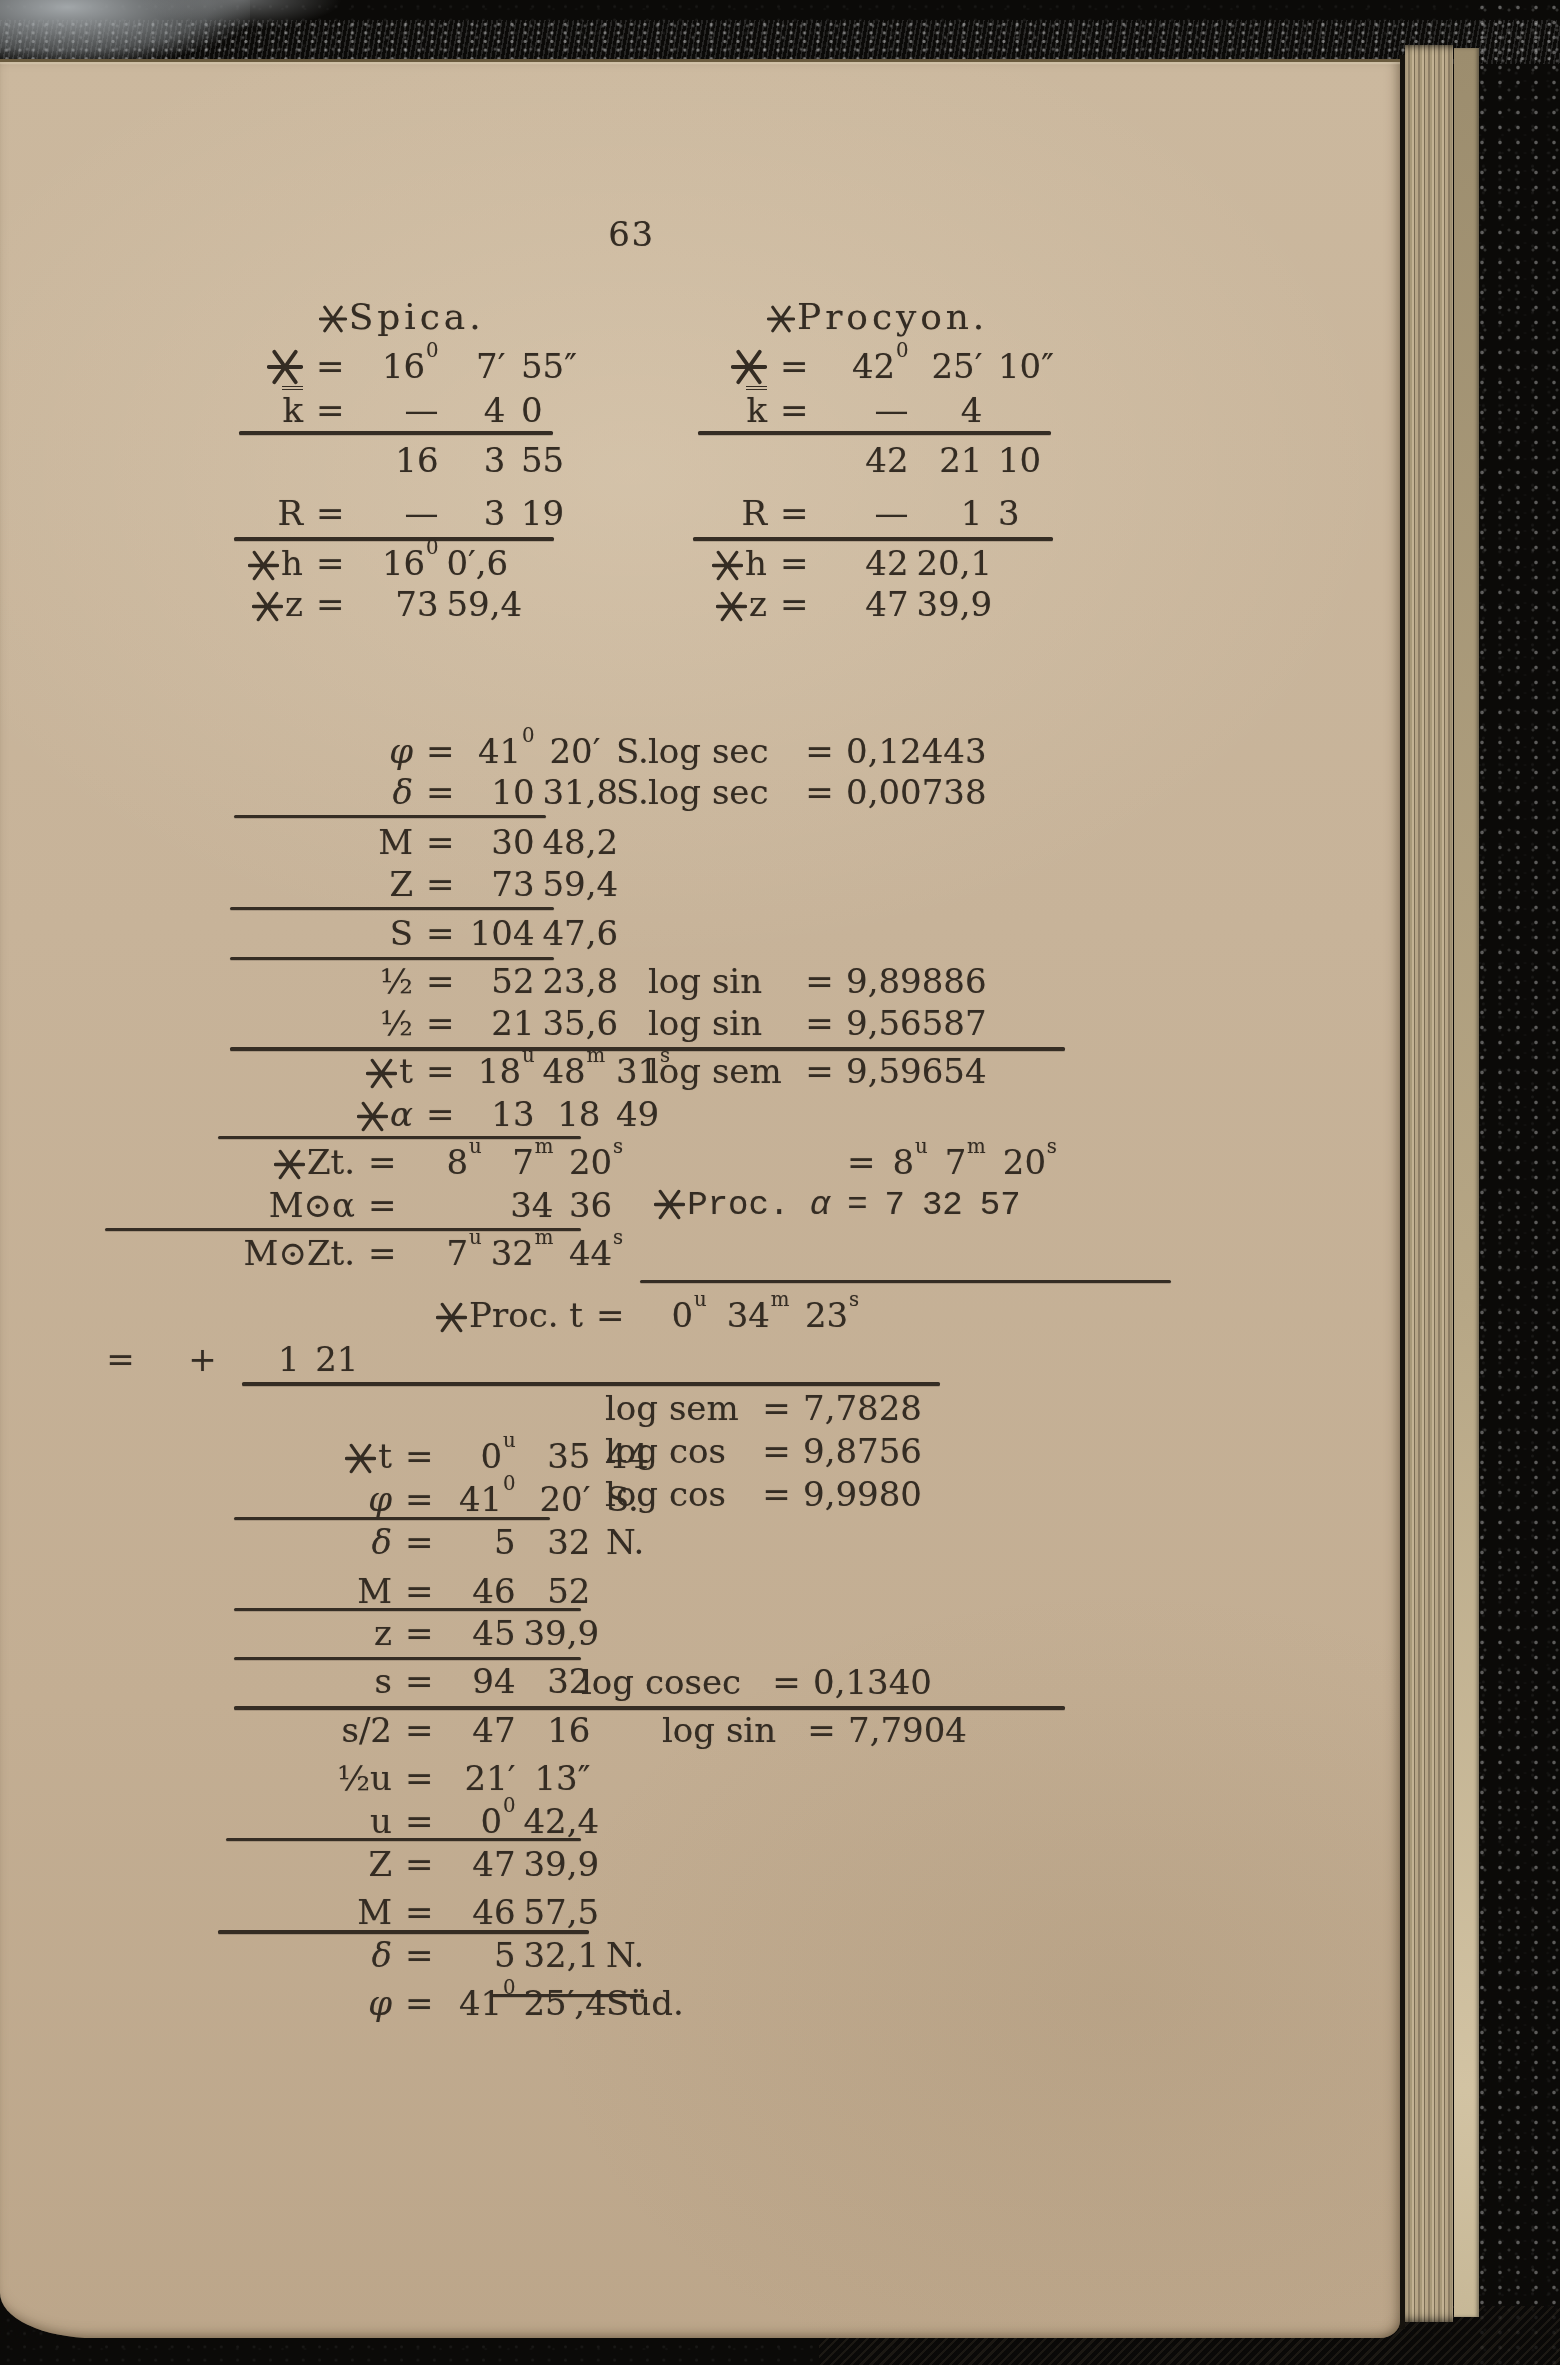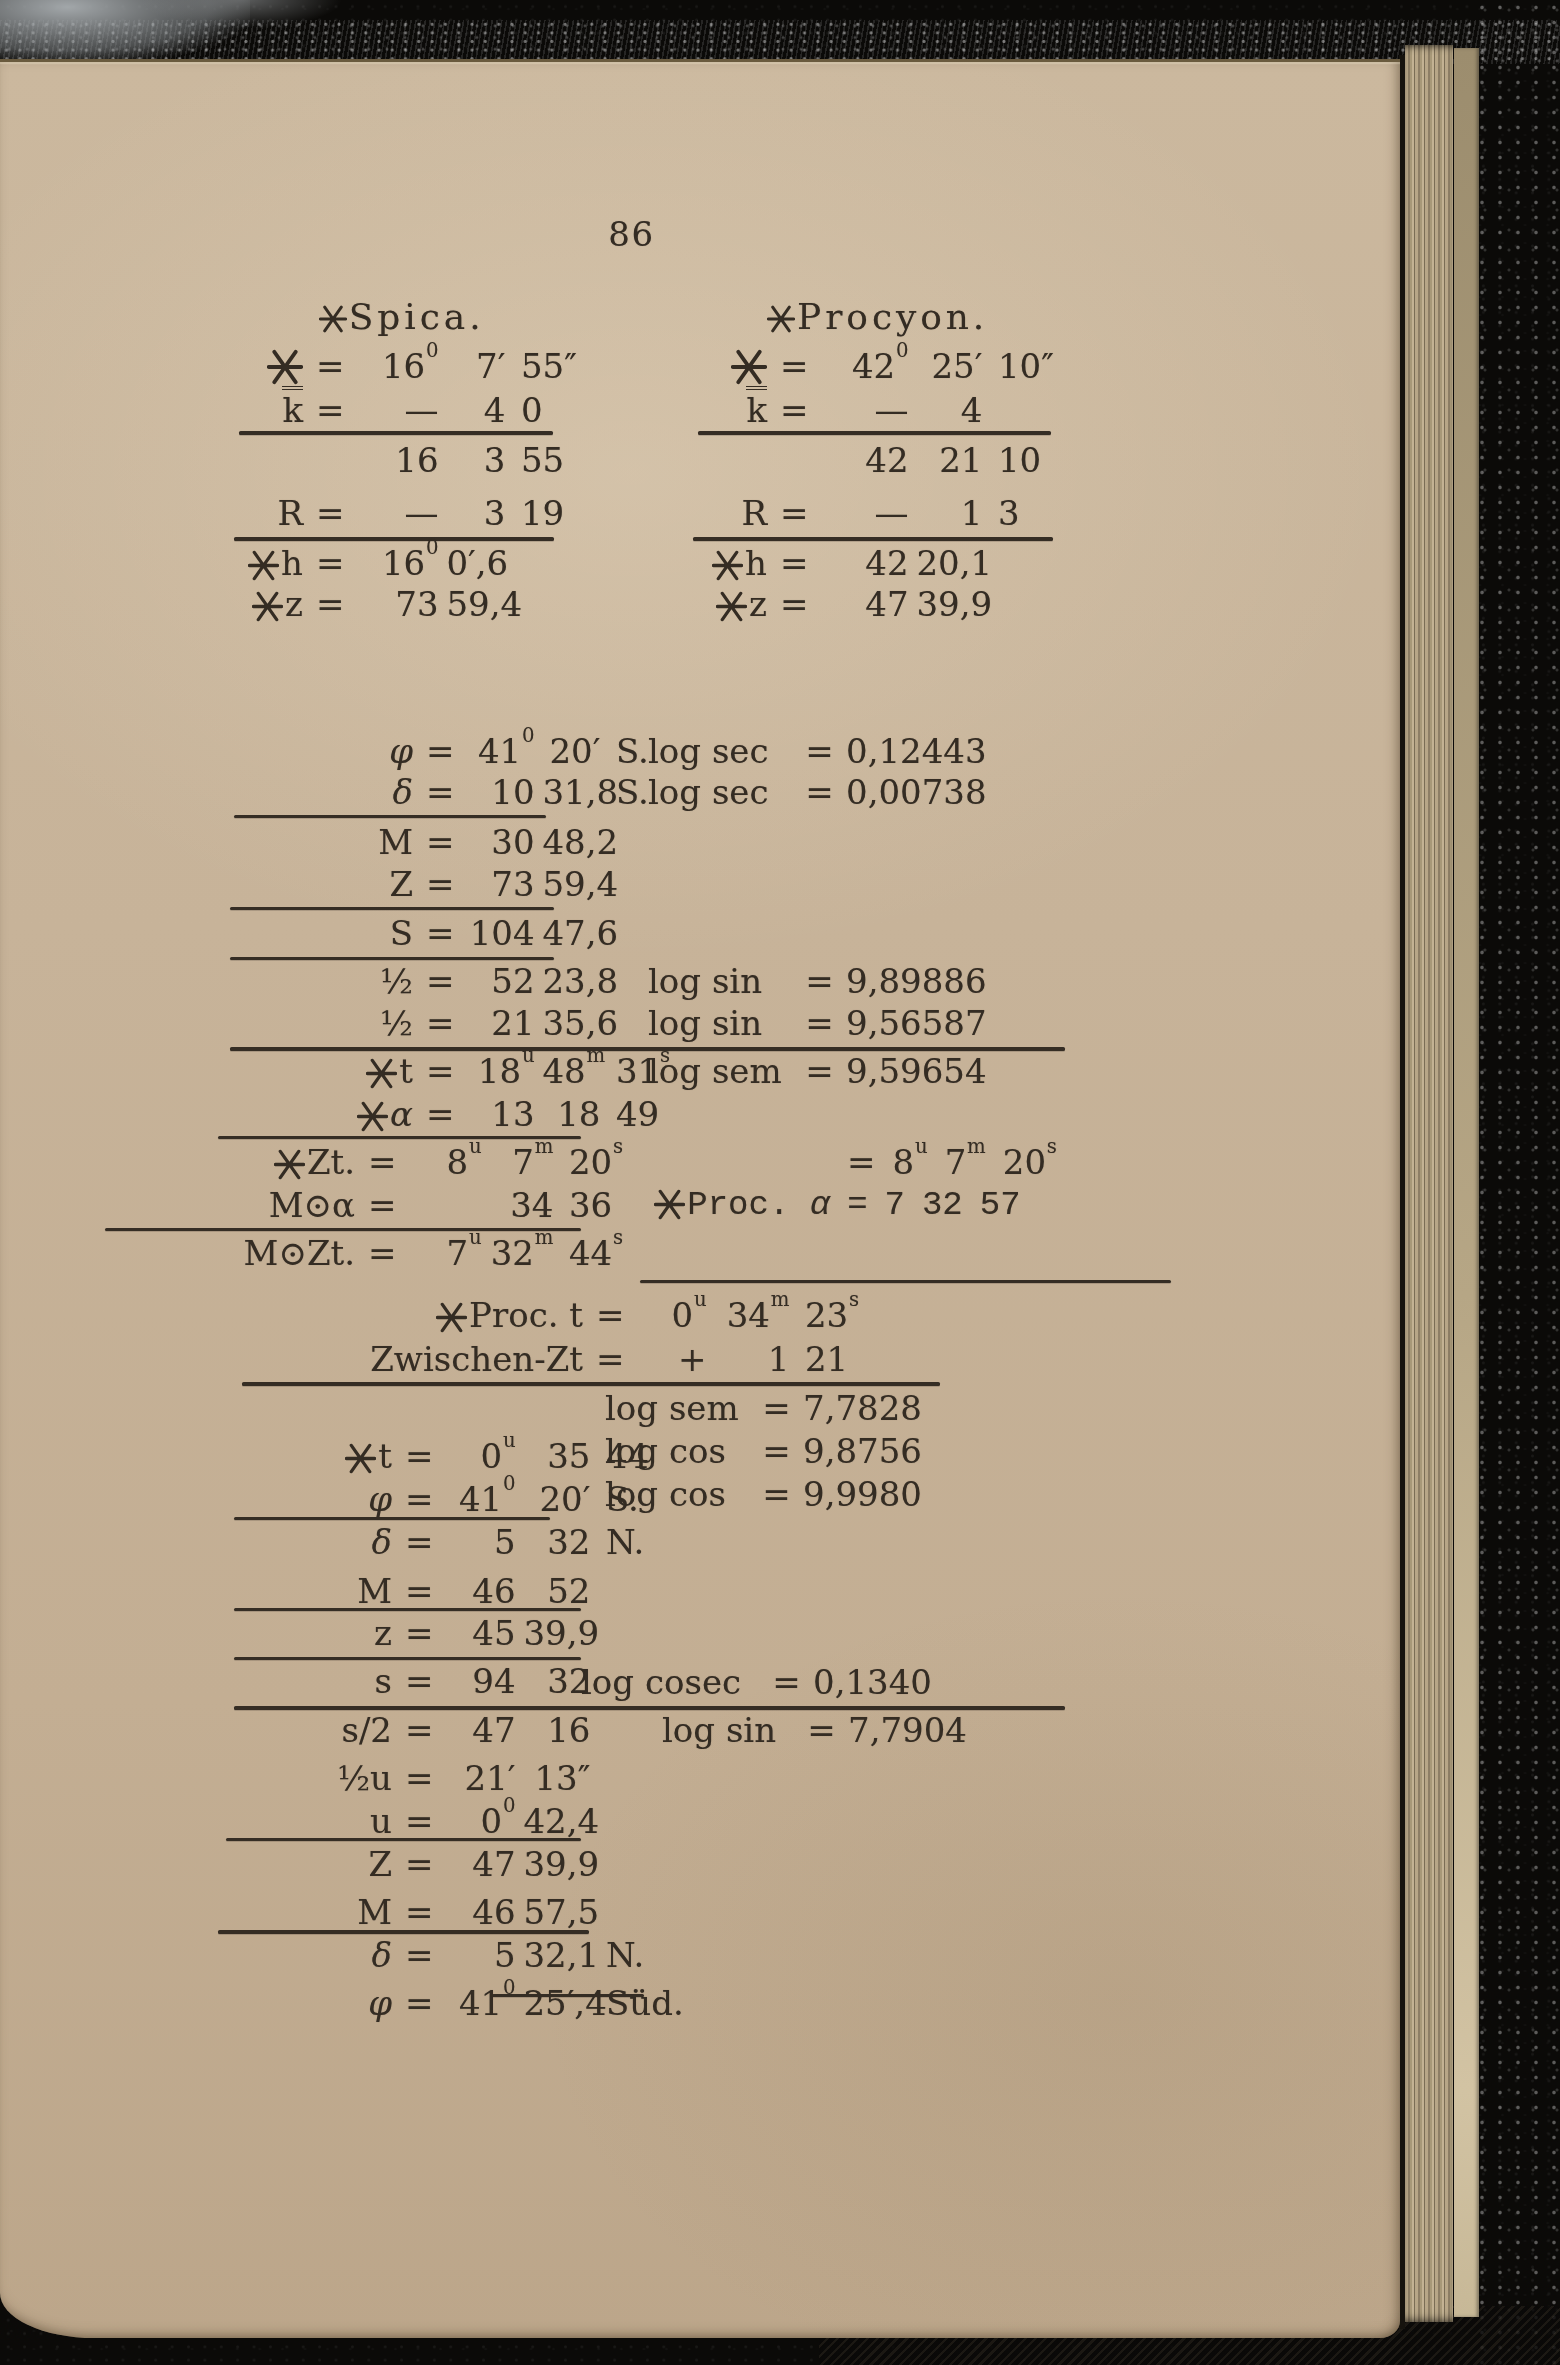--- a/index.html
+++ b/index.html
@@ -148,21 +148,21 @@
   <div class="cover-bottom-hatch"></div>
   <div class="fuzz"></div>
   <div class="fuzz2"></div>
 
   <div class="edge-gap"></div>
   <div class="edge-band"></div>
   <div class="edge-outer"></div>
 
   <div class="page"></div>
 
-  <div class="pageno">86</div>
+  <div class="pageno">63</div>
 
   
   <div class="h-title" style="left:234px;top:295px;width:335px;text-align:center;">
     <svg class="star small" viewBox="0 0 32 32">
         <use href="#star6"></use>
       </svg><span>Spica.</span>
   </div>
   <div class="row" style="top:347px;">
     <span class="lp lpT">
       <span class="cell name"><svg class="star big" viewBox="0 0 32 32" style="margin-right:0;">
@@ -468,21 +468,20 @@
             <use href="#star6"></use>
           </svg><span>Proc. t</span></span>
       <span class="cell eq">=</span>
       <span class="cell c1 num">0<sup>u</sup></span>
       <span class="cell c2 num">34<sup>m</sup></span>
       <span class="cell c3 num">23<sup>s</sup></span>
     </span>
   </div>
   <div class="row" style="top:1340px;">
     <span class="lp lpC">
-      <span class="cell name">Zwischen-Zt</span>
       <span class="cell eq">=</span>
       <span class="cell c1 num">+</span>
       <span class="cell c2 num">1</span>
       <span class="cell c3 num">21</span>
     </span>
   </div>
   <div class="rule thick" style="left:242px;top:1382px;width:698px;"></div>
   <div class="row" style="top:1389px;">
     <span class="lp lpD">
       <span class="cell name"><svg class="star" viewBox="0 0 32 32">

